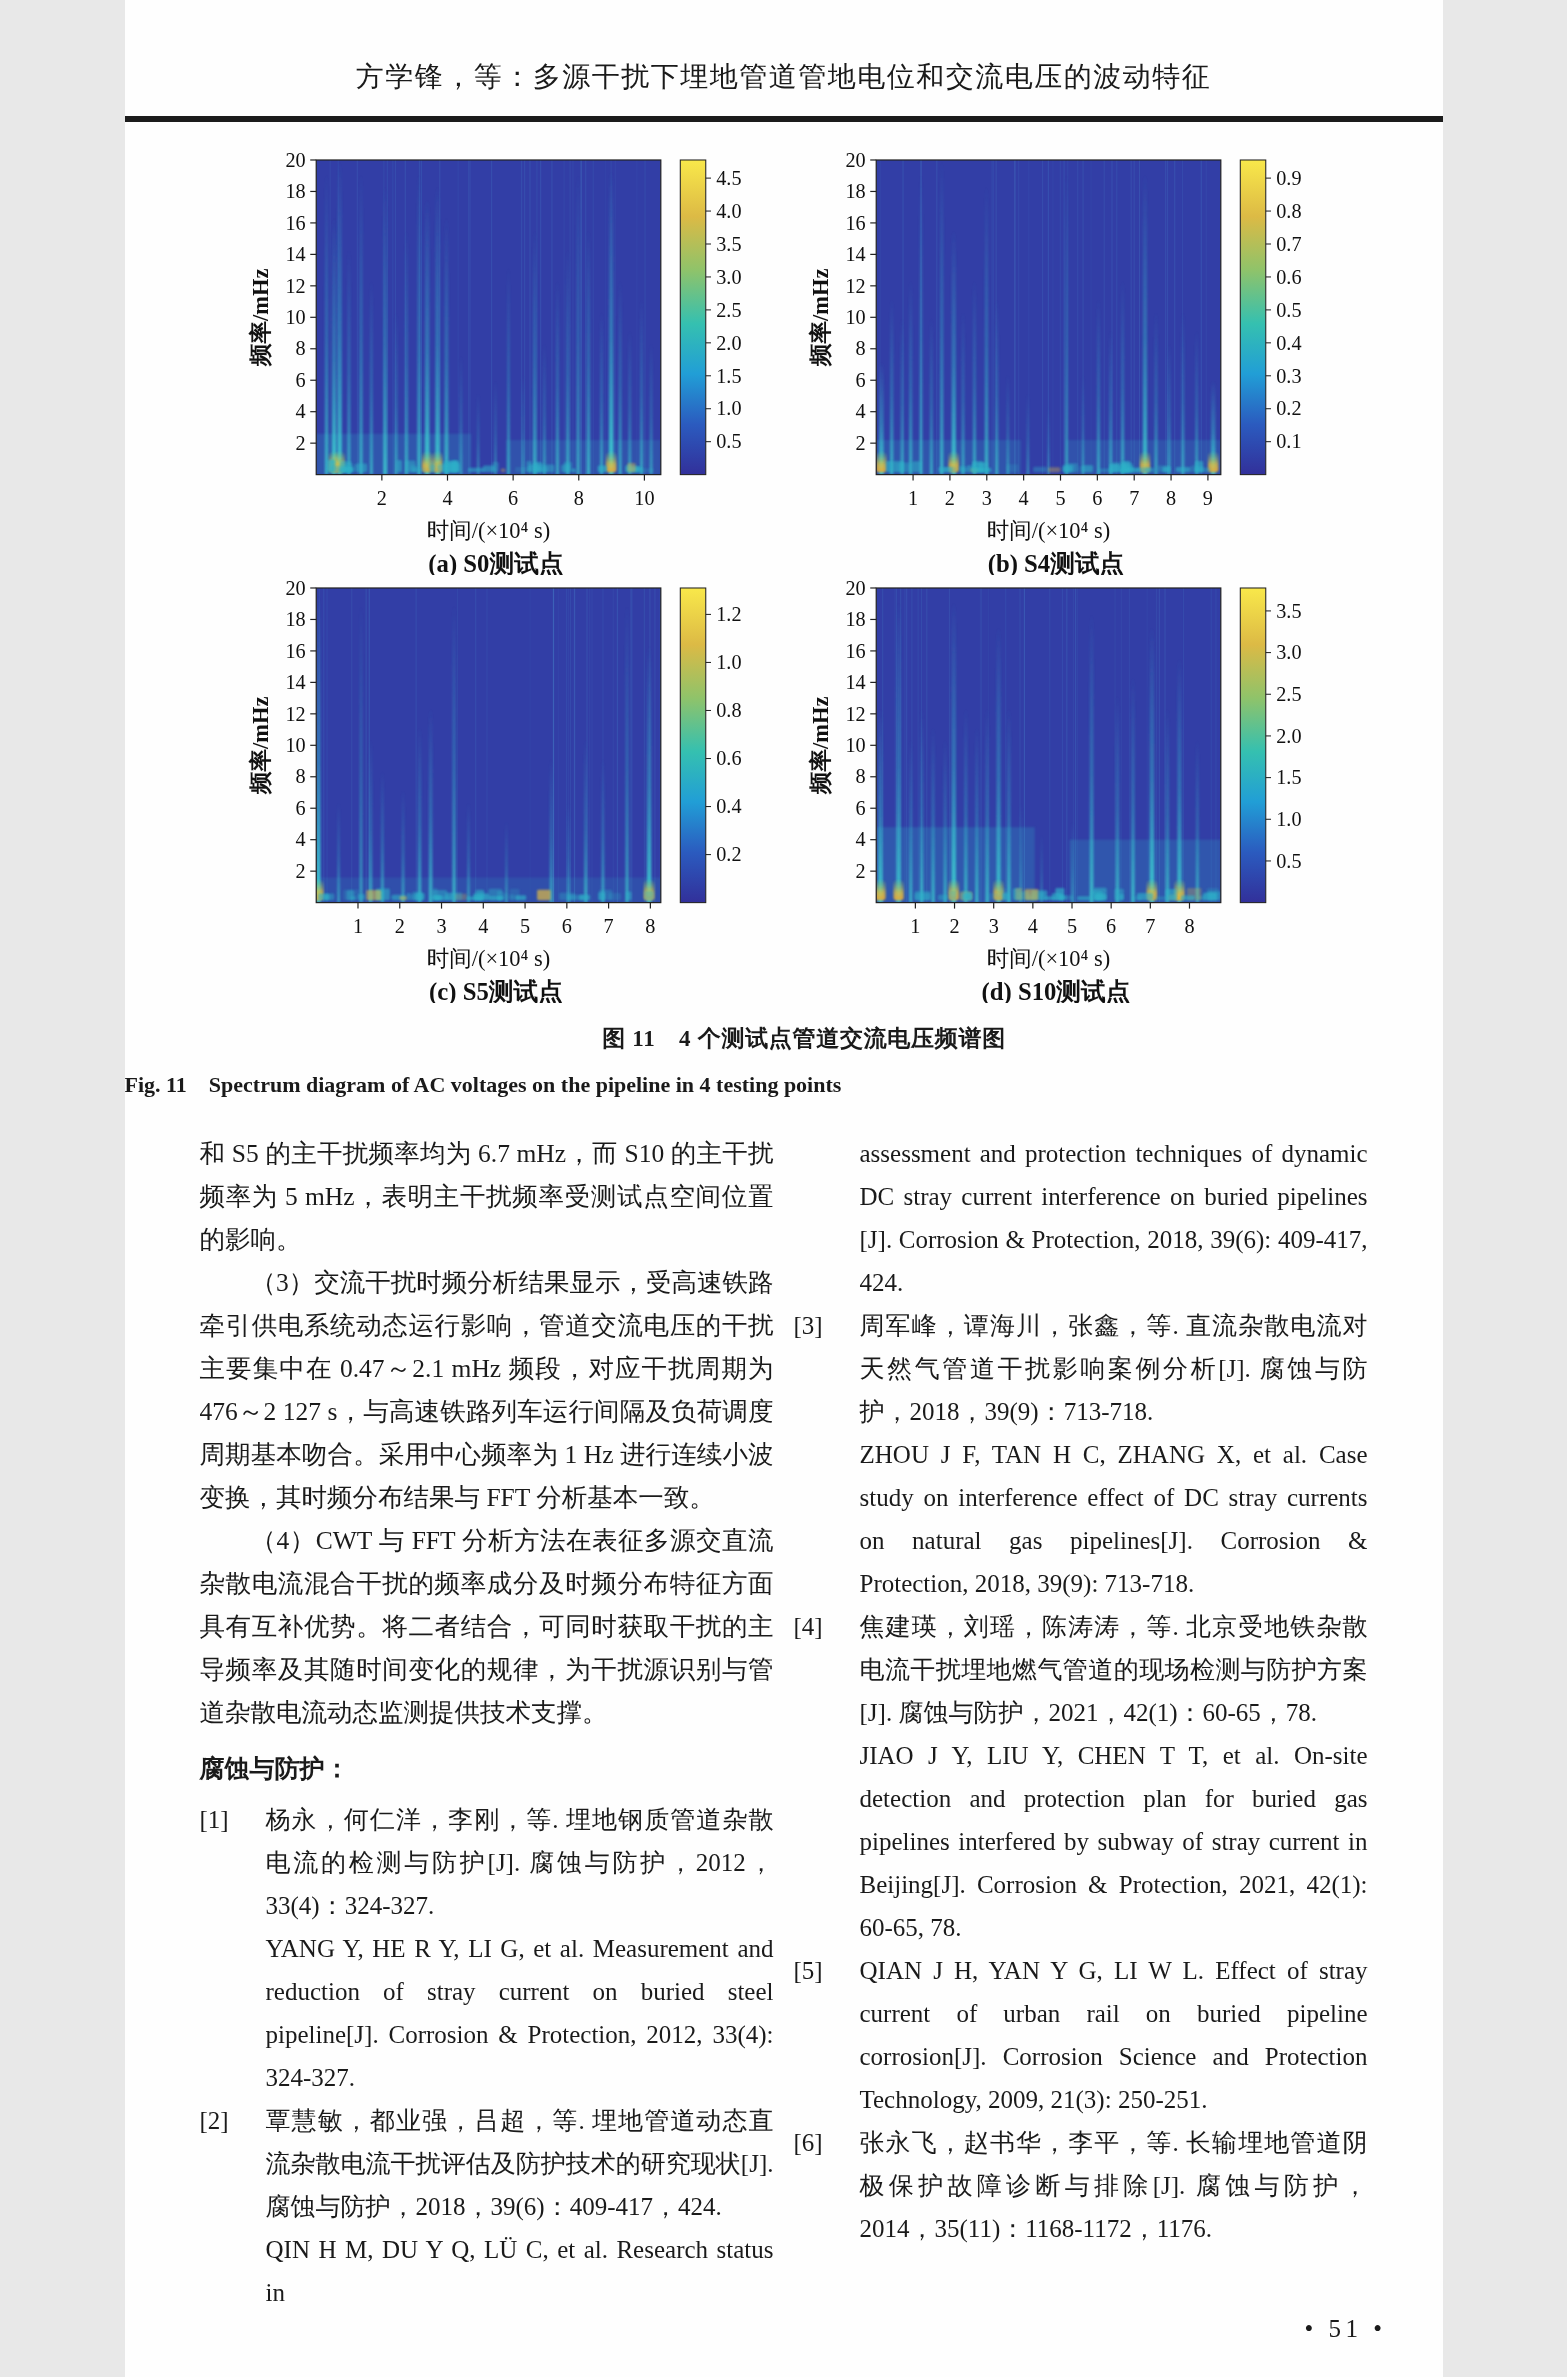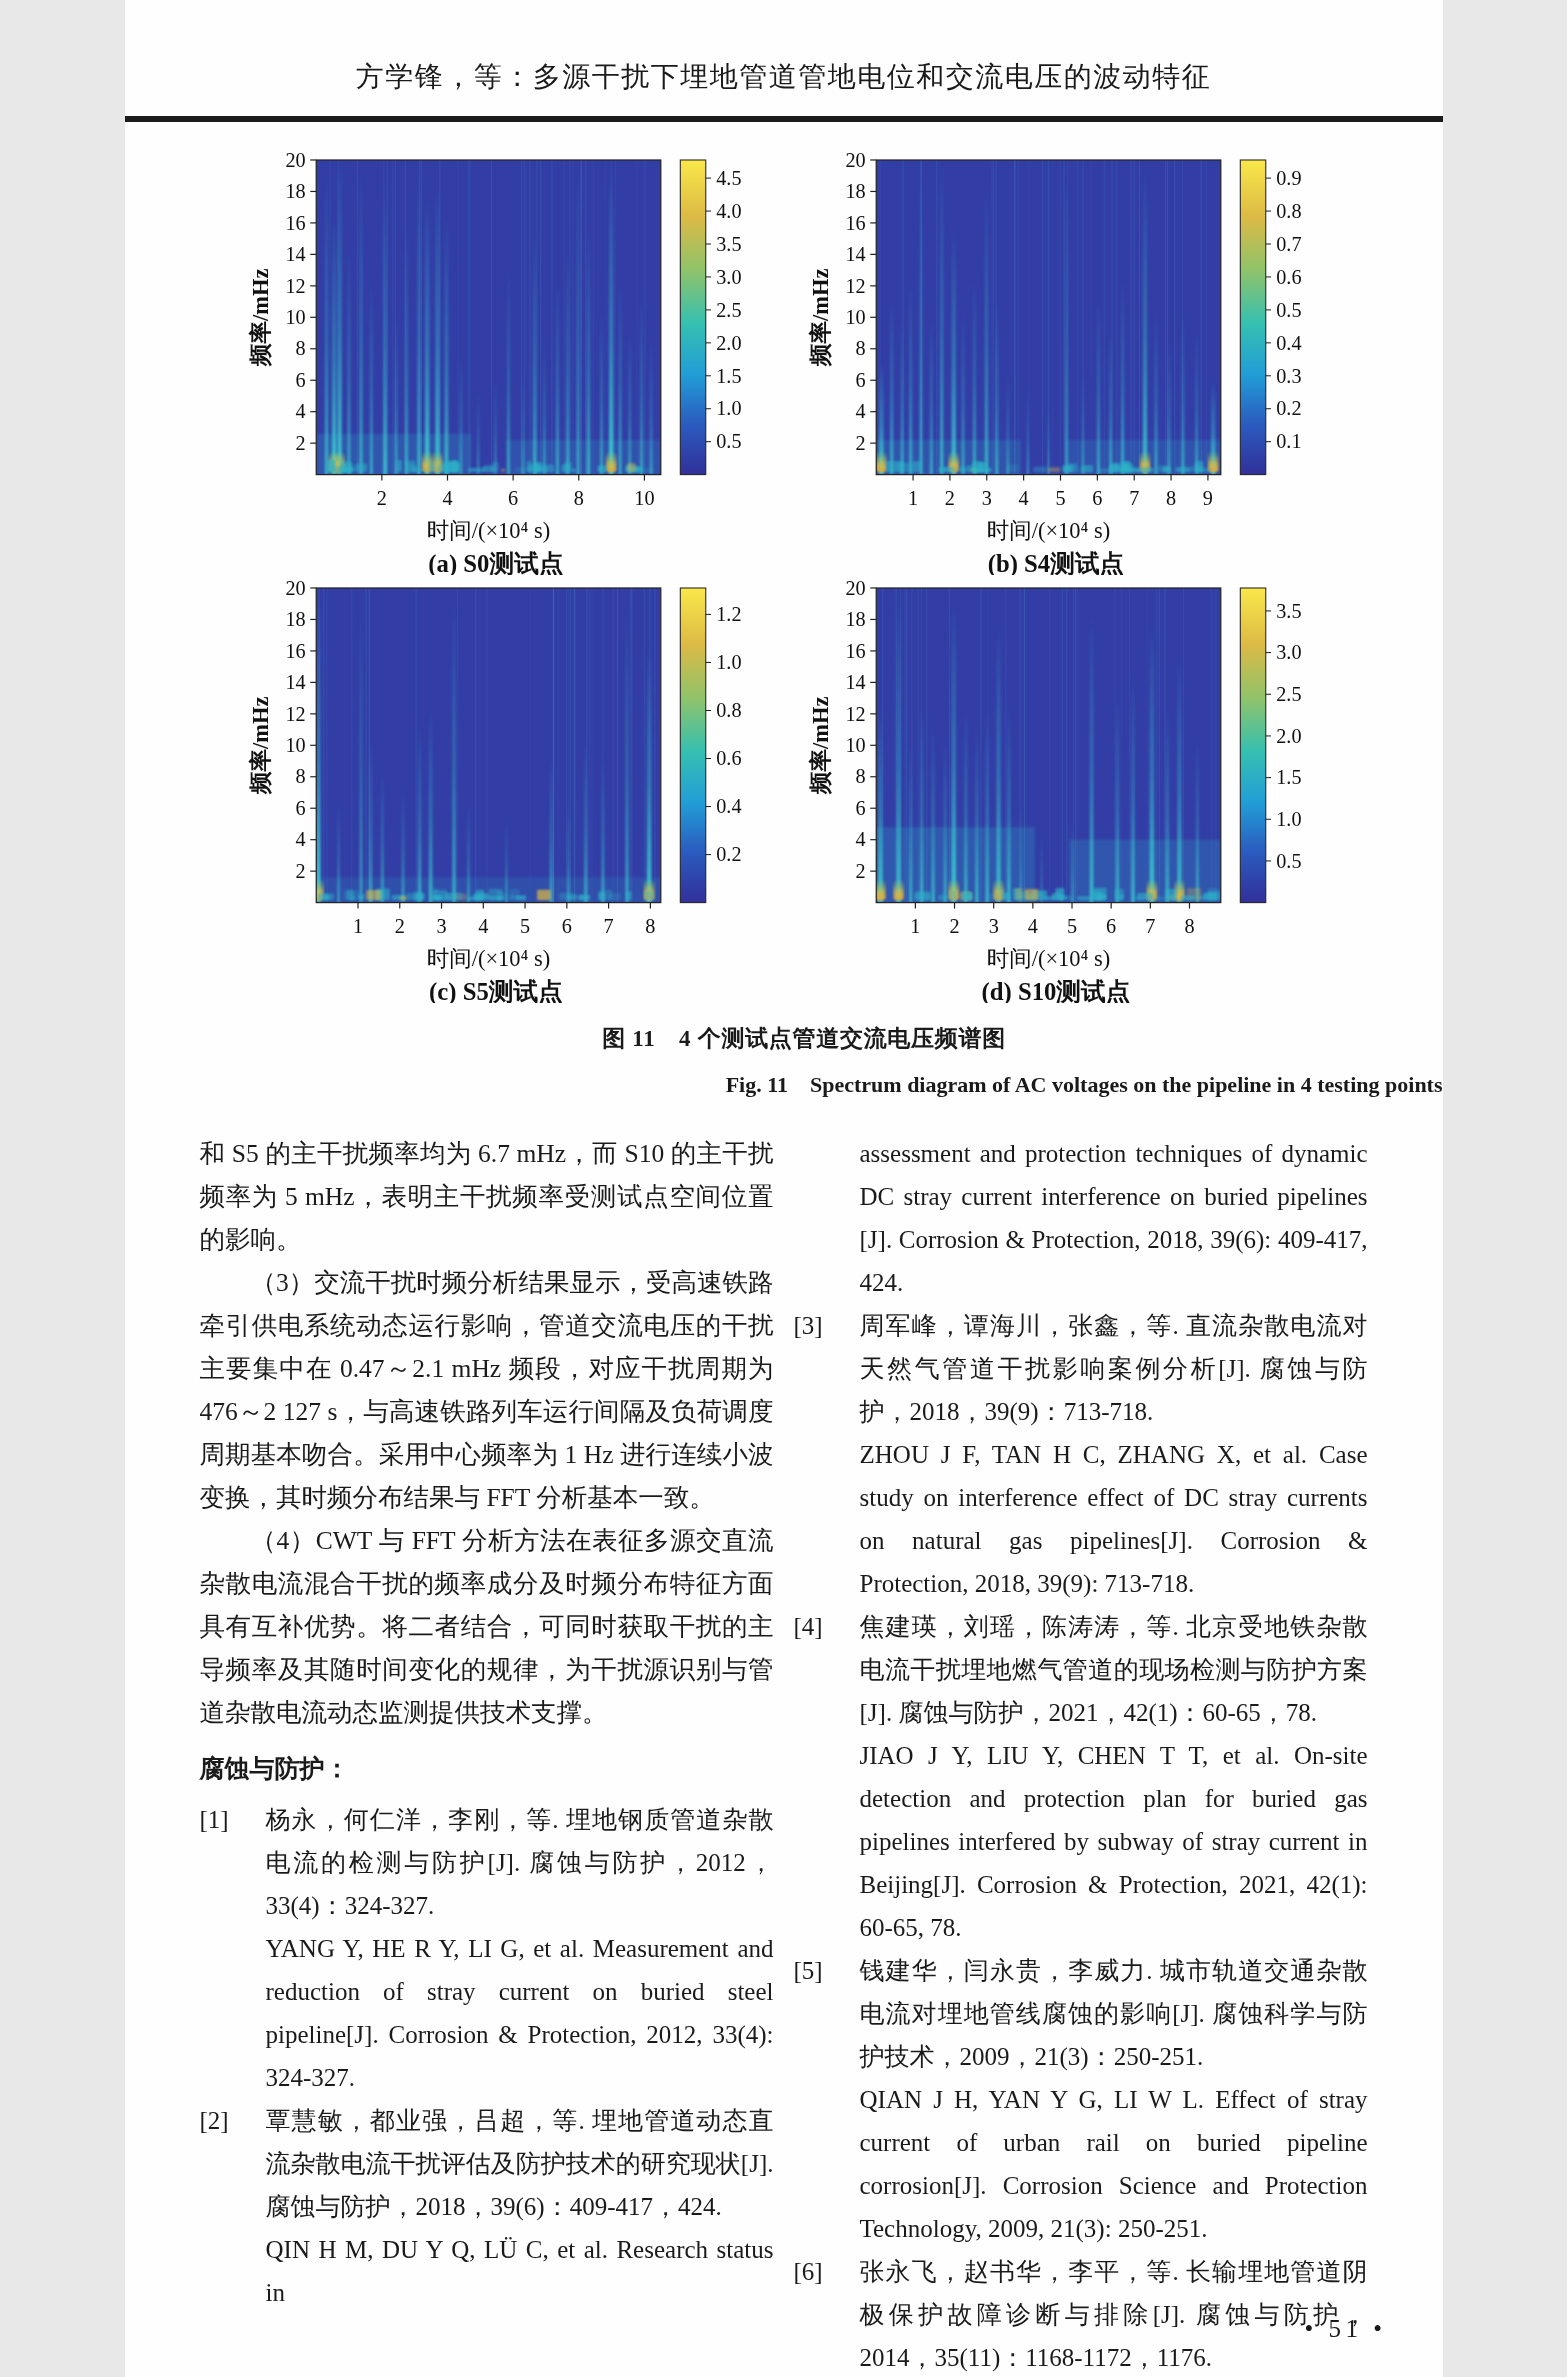--- a/index.html
+++ b/index.html
@@ -35,21 +35,21 @@
   .figure-grid svg{display:block;}
   .fig-caption-cn{
     text-align:center;
     font-weight:bold;
     font-size:23px;
     margin-top:19.5px;
     letter-spacing:0.7px;
     padding-left:41px;
   }
   .fig-caption-en{
-    text-align:right;
+    text-align:left;
     font-weight:bold;
     font-size:22px;
     margin-top:16.5px;
   }
   .columns{
     display:flex;
     gap:20px;
     padding:0 75px;
     margin-top:31.5px;
   }
@@ -926,21 +926,20 @@
       </div>
 
       <div class="ref">
         <span class="ref-marker">[4]</span>
         <p>焦建瑛，刘瑶，陈涛涛，等. 北京受地铁杂散电流干扰埋地燃气管道的现场检测与防护方案[J]. 腐蚀与防护，2021，42(1)：60-65，78.</p>
         <p>JIAO J Y, LIU Y, CHEN T T, et al. On-site detection and protection plan for buried gas pipelines interfered by subway of stray current in Beijing[J]. Corrosion &amp; Protection, 2021, 42(1): 60-65, 78.</p>
       </div>
 
       <div class="ref">
         <span class="ref-marker">[5]</span>
-        <p>钱建华，闫永贵，李威力. 城市轨道交通杂散电流对埋地管线腐蚀的影响[J]. 腐蚀科学与防护技术，2009，21(3)：250-251.</p>
         <p>QIAN J H, YAN Y G, LI W L. Effect of stray current of urban rail on buried pipeline corrosion[J]. Corrosion Science and Protection Technology, 2009, 21(3): 250-251.</p>
       </div>
 
       <div class="ref">
         <span class="ref-marker">[6]</span>
         <p>张永飞，赵书华，李平，等. 长输埋地管道阴极保护故障诊断与排除[J]. 腐蚀与防护，2014，35(11)：1168-1172，1176.</p>
       </div>
     </div>
 
   </div>

